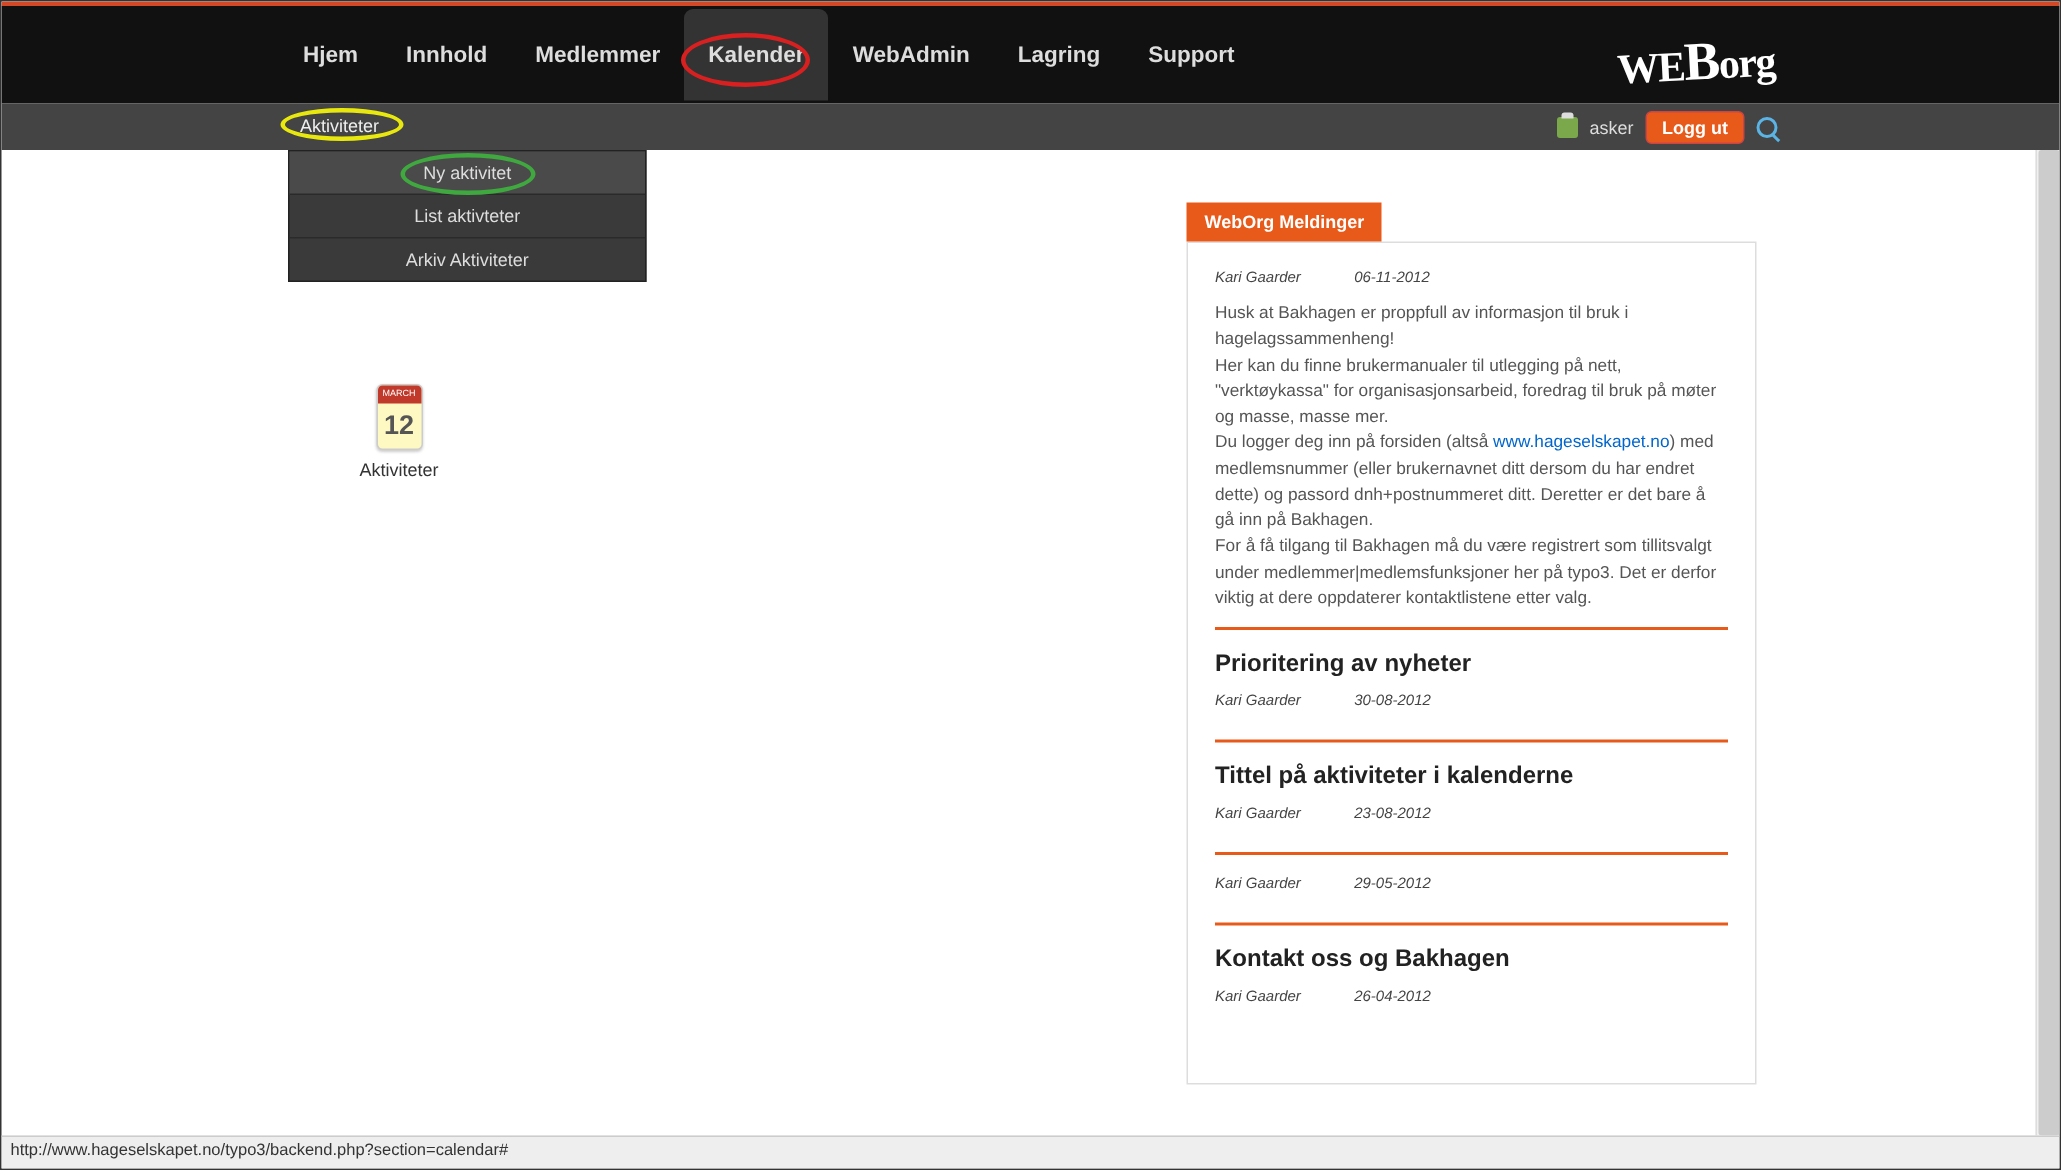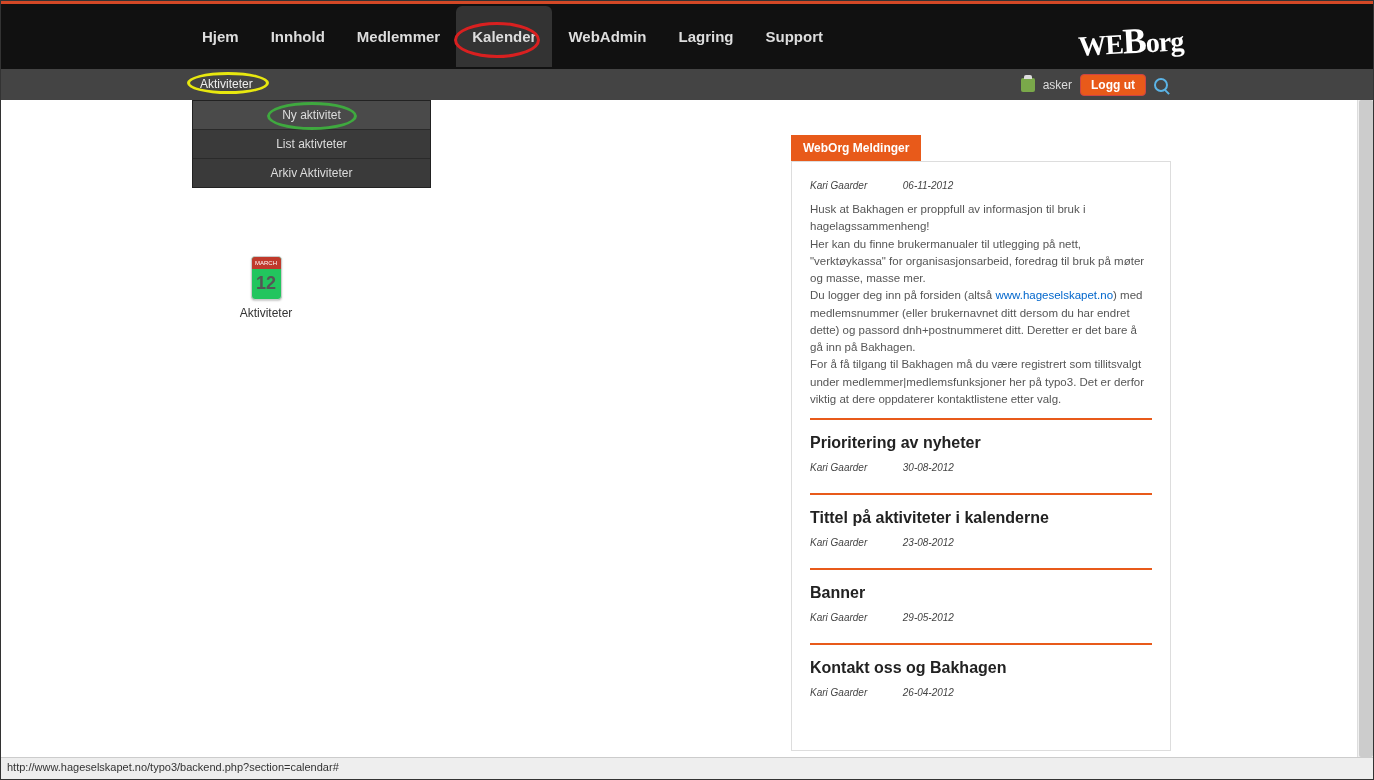--- a/index.html
+++ b/index.html
@@ -8,33 +8,33 @@
 .redbar { height: 3px; background: #d34826; }
 .topnav { background: #111; height: 65px; display: flex; align-items: center; padding-left: 185px; position: relative; text-align: center; }
 .topnav .tab { color: #ddd; padding: 22px 16px; font-size: 15px; font-weight: bold; cursor: pointer; position: relative; }
 .topnav .tab.active { background: #333; border-top-left-radius: 6px; border-top-right-radius: 6px; }
 .redcircle { position: absolute; border: 3px solid #d92020; border-radius: 50%; width: 86px; height: 36px; left: -2px; top: 16px; pointer-events: none; }
 .logo { position: absolute; right: 190px; top: 16px; color: #fff; font-family: "Comic Sans MS", cursive; font-size: 28px; font-weight: bold; transform: rotate(-3deg); letter-spacing: -1px; }
 .logo .b { font-size: 36px; }
 .subbar { background: #444; height: 31px; position: relative; }
 .subbar .dd-label { position: absolute; left: 199px; top: 8px; color: #eee; font-size: 12px; cursor: pointer; }
 .yellowcircle { position: absolute; border: 3px solid #e8e80f; border-radius: 50%; width: 82px; height: 22px; left: 186px; top: 3px; pointer-events: none; }
-.userbox { position: absolute; right: 205px; top: 5px; display: flex; align-items: center; gap: 8px; }
+.userbox { position: absolute; right: 188px; top: 5px; display: flex; align-items: center; gap: 8px; }
 .usericon { width: 14px; height: 14px; background: #7aa84a; border-radius: 2px; position: relative; }
 .usericon::before { content: ''; position: absolute; width: 8px; height: 4px; background: #ddd; top: -3px; left: 3px; border-radius: 2px 2px 0 0; }
 .username { color: #ddd; font-size: 12px; }
 .logout { background: #e85a1a; color: #ffffff; padding: 3px 10px; border-radius: 4px; font-size: 12px; font-weight: bold; cursor: pointer; border: 1px solid #c44; }
 .searchicon { width: 14px; height: 14px; border: 2px solid #5bb4e6; border-radius: 50%; position: relative; cursor: pointer; }
 .searchicon::after { content: ''; position: absolute; width: 2px; height: 6px; background: #5bb4e6; bottom: -5px; right: -2px; transform: rotate(-45deg); }
 .dropdown { position: absolute; left: 191px; top: 99px; width: 239px; background: #3a3a3a; border: 1px solid #222; z-index: 10; }
 .dropdown .ddi { padding: 7px 12px; color: #ddd; font-size: 12px; text-align: center; border-bottom: 1px solid #2a2a2a; cursor: pointer; position: relative; }
 .dropdown .ddi:hover, .dropdown .ddi.hover { background: #4a4a4a; }
 .greencircle { position: absolute; border: 3px solid #3fa93f; border-radius: 50%; width: 90px; height: 28px; left: 50%; top: 1px; transform: translateX(-50%); pointer-events: none; }
 .iconbox { width: 90px; text-align: center; margin-top: 78px; margin-left: 5px; }
-.calicon { width: 31px; height: 44px; margin: 0 auto 6px; background: #22c55e; border: 1px solid #ccc; border-radius: 4px; position: relative; box-shadow: 0 1px 2px rgba(0,0,0,.2); }
+.calicon { width: 31px; height: 44px; margin: 0 auto 6px; background: #fef9c3; border: 1px solid #ccc; border-radius: 4px; position: relative; box-shadow: 0 1px 2px rgba(0,0,0,.2); }
 .calicon .caltop { height: 12px; background: #c0392b; border-radius: 3px 3px 0 0; font-size: 6px; color: #fff; text-align: center; line-height: 12px; }
 .calicon .calday { font-size: 18px; font-weight: bold; color: #555; text-align: center; padding-top: 4px; }
 .iconbox .lbl { font-size: 12px; color: #333; }
 .messages { position: absolute; left: 790px; top: 160px; width: 380px; border: 1px solid #ddd; }
 .mtab { background: #e85a1a; color: #ffffff; display: inline-block; padding: 6px 12px; font-size: 12px; font-weight: bold; position: absolute; top: -27px; left: -1px; }
 .mbody { padding: 18px; }
 .msg { border-bottom: 2px solid #e85a1a; padding-bottom: 10px; margin-bottom: 14px; }
 .msg h2 { font-size: 16px; color: #222; margin-bottom: 10px; font-weight: bold; }
 .msg .meta { font-size: 10px; color: #444; font-style: italic; margin-bottom: 10px; }
 .msg .meta .author { display: inline-block; width: 90px; }
@@ -119,21 +119,20 @@
 
       <div class="msg">
         <h2>Tittel på aktiviteter i kalenderne</h2>
         <div class="meta">
           <span class="author">Kari Gaarder</span>
           <span>23-08-2012</span>
         </div>
       </div>
 
       <div class="msg">
-        <h2>Banner</h2>
         <div class="meta">
           <span class="author">Kari Gaarder</span>
           <span>29-05-2012</span>
         </div>
       </div>
 
       <div class="msg" style="border-bottom:none">
         <h2>Kontakt oss og Bakhagen</h2>
         <div class="meta">
           <span class="author">Kari Gaarder</span>

